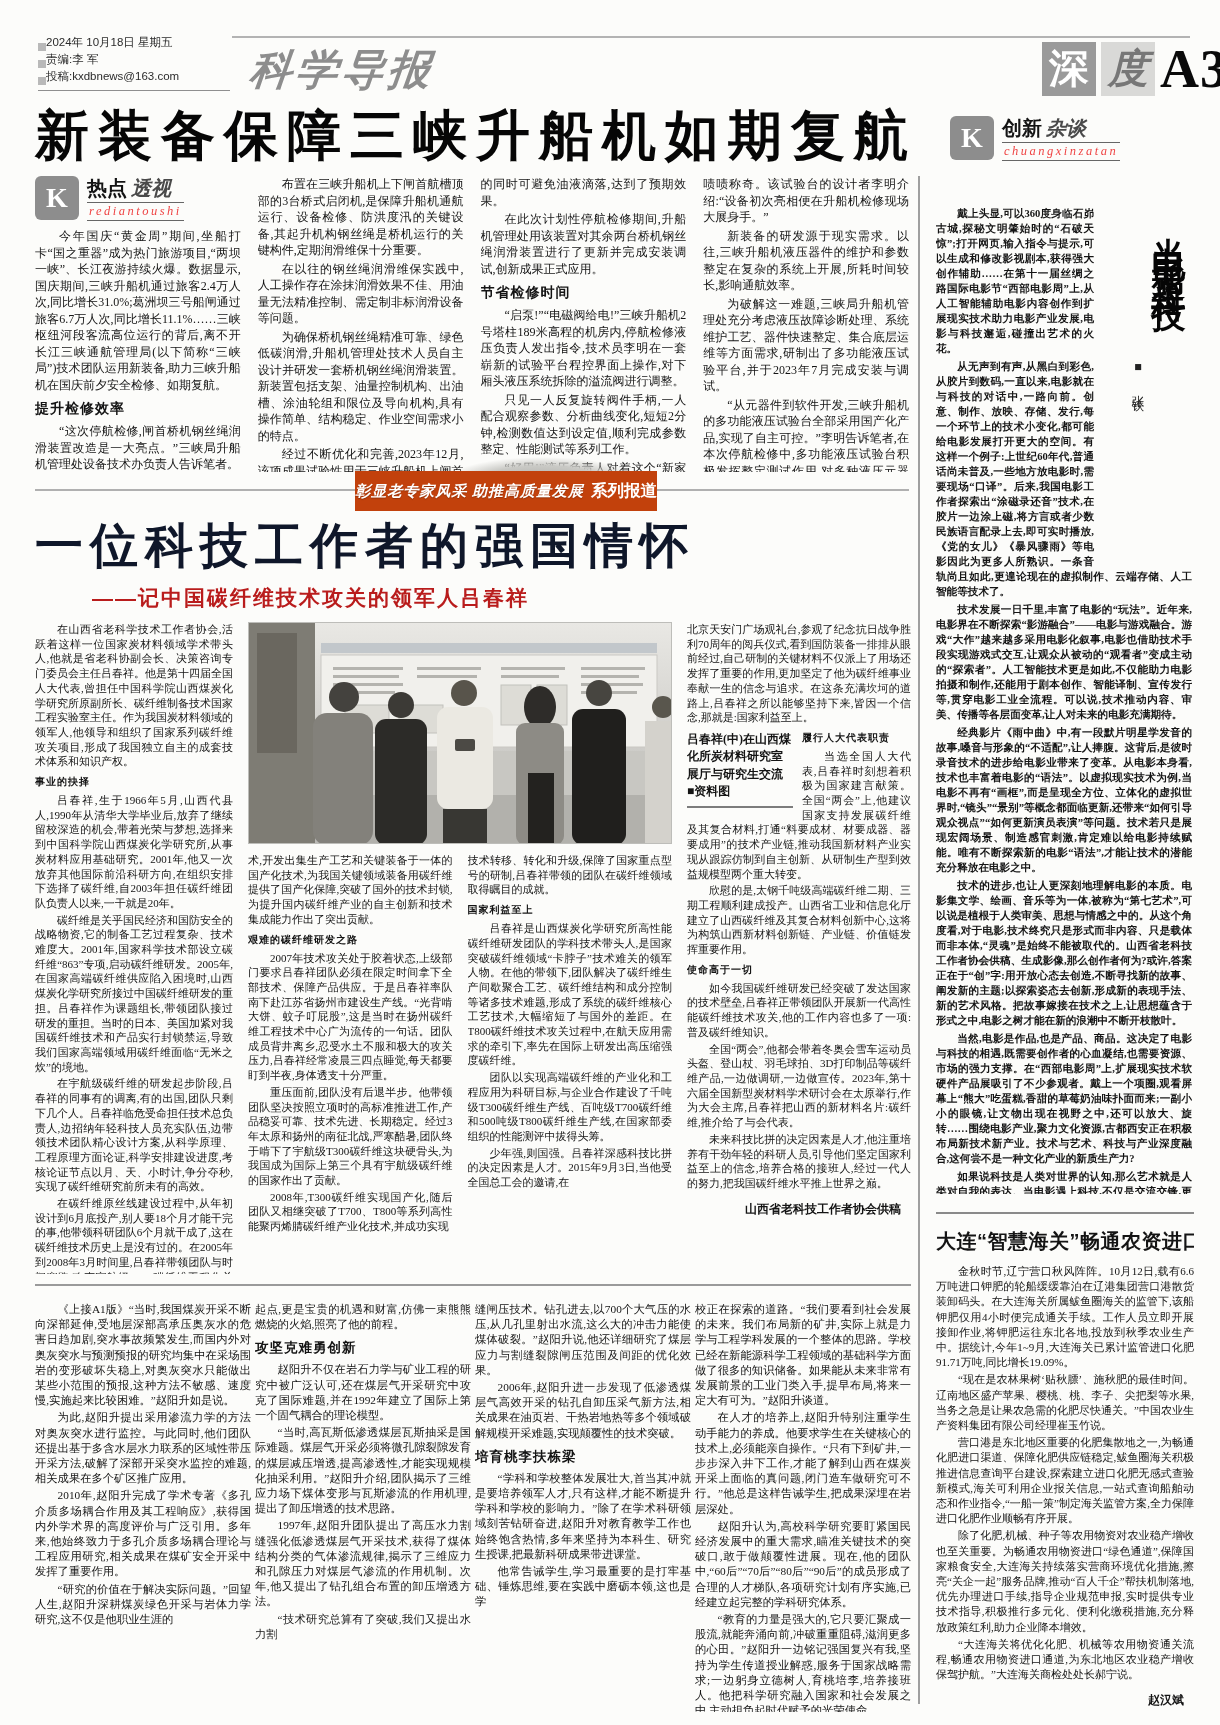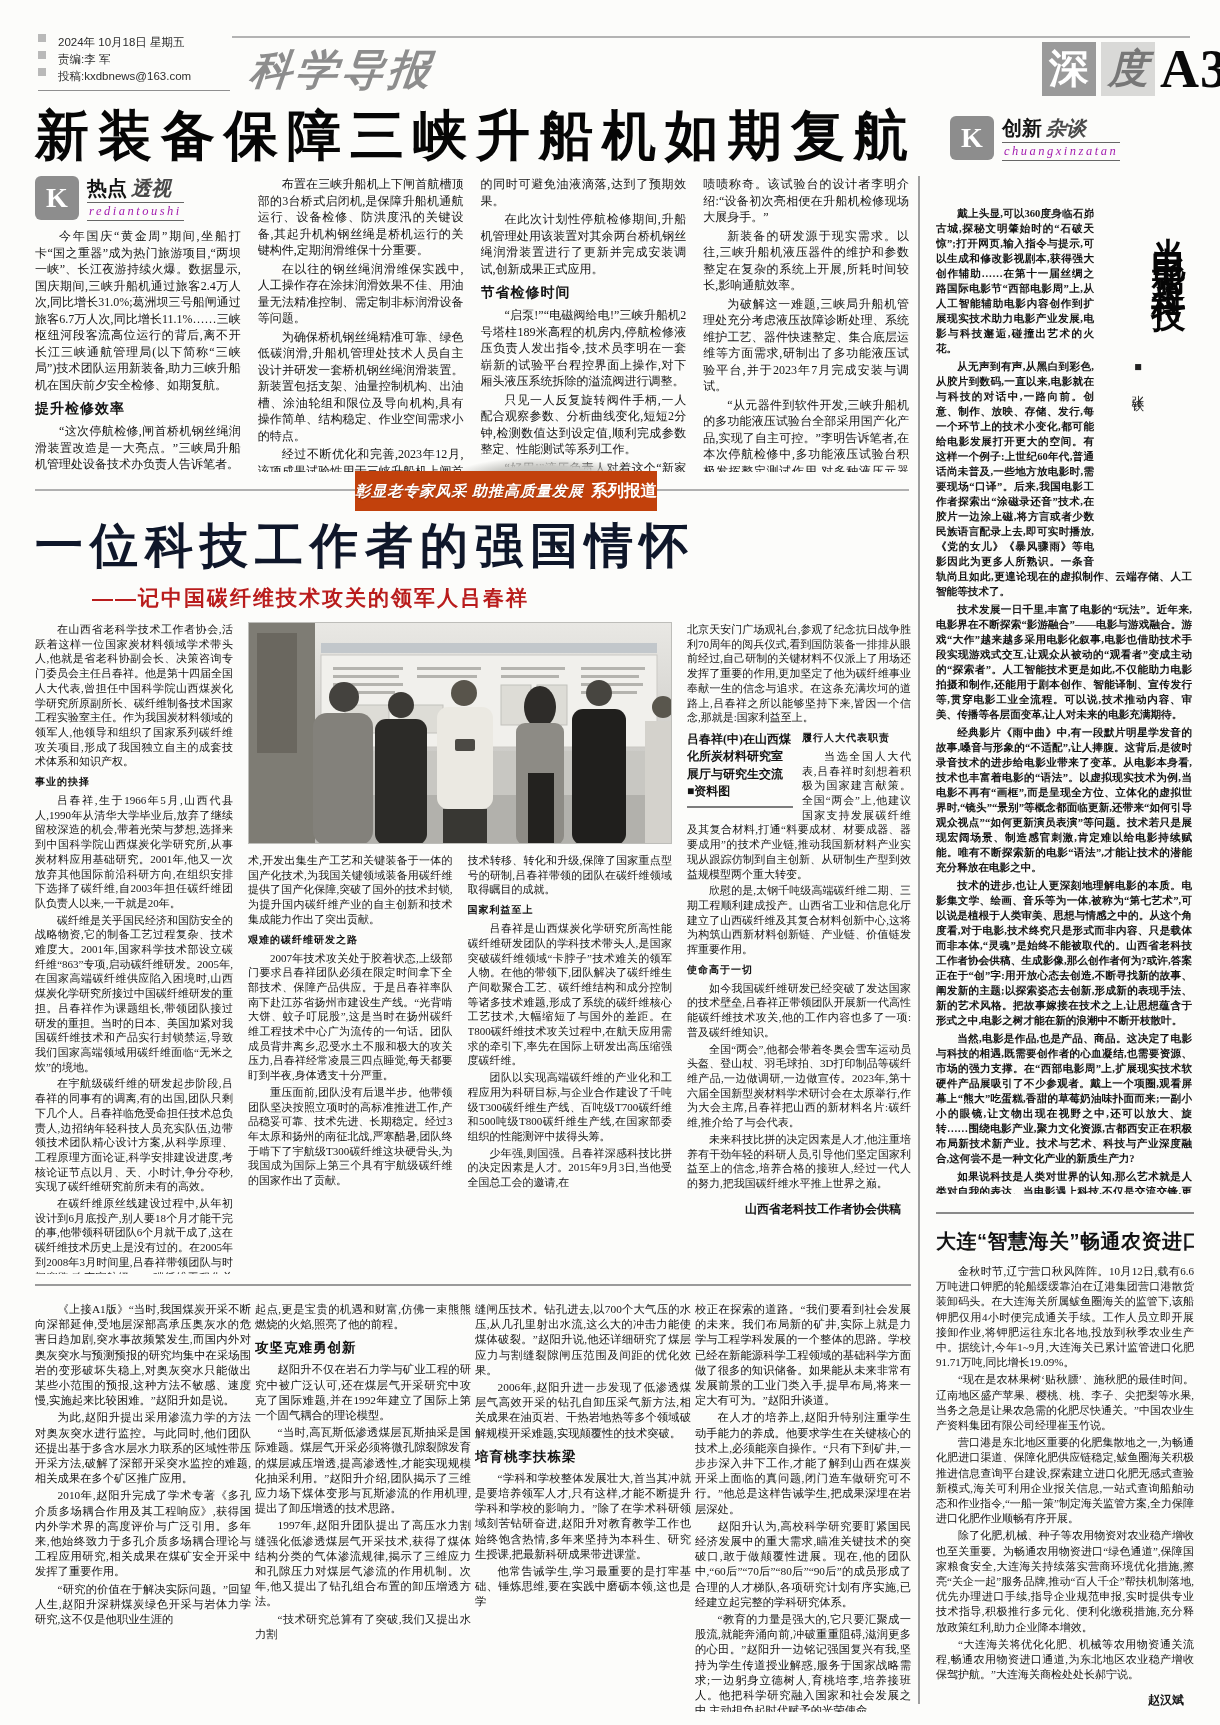--- a/index.html
+++ b/index.html
@@ -4,39 +4,39 @@
 <style>
   *{box-sizing:border-box;margin:0;padding:0}
   html,body{background:#e9e9e6}
   body{width:1220px;height:1725px;position:relative;margin:0 auto;
        background:#fcfcfa;color:#141414;
        font-family:"Liberation Serif","DejaVu Serif",serif;}
   .abs{position:absolute}
   
   #header-meta{left:38px;top:34px;width:192px;font-family:"Liberation Sans","DejaVu Sans",sans-serif;
      font-size:11.5px;line-height:17px;color:#2b2b2b;border-bottom:1.5px solid #8f8f8f;padding-bottom:5px}
-  .meta-row{display:flex;align-items:flex-start;gap:12px;white-space:nowrap}
+  .meta-row{display:flex;align-items:flex-end;gap:0;white-space:nowrap}
   .bullet{width:8px;height:8px;background:#b9b9b9;display:inline-block;flex:0 0 auto}
   #top-rule{left:232px;top:36px;width:958px;height:2px;background:#b3b3b3}
   #masthead{left:250px;top:42px;font-size:42px;font-weight:900;font-style:italic;
      color:#8d8d8d;transform:skewX(-6deg);letter-spacing:4px}
   #page-badge{left:1042px;top:38px;display:flex;align-items:center;gap:5px}
   .depth-box{width:54px;height:54px;text-align:center;line-height:54px;font-size:40px;font-weight:900}
   .depth-1{background:#9a9a9a;color:#fff}
   .depth-2{background:#d9d9d7;color:#777;font-style:italic}
   #page-no{font-size:54px;font-weight:900;color:#0a0a0a;letter-spacing:1px}
   
   .cbadge{display:flex;align-items:flex-start;gap:8px;margin-bottom:7px}
   .k-box{width:44px;height:44px;background:#8d8d8d;border-radius:6px;color:#fff;
      font-size:28px;font-weight:900;text-align:center;line-height:44px;flex:0 0 auto}
   .cb-right{display:flex;flex-direction:column}
   .cb-names{font-size:20px;line-height:24px;white-space:nowrap}
   .cb-n1{font-family:"Liberation Sans","DejaVu Sans",sans-serif;font-weight:900}
   .cb-n2{font-style:italic;font-weight:700;color:#4a4a4a;margin-left:4px}
-  .cb-pinyin{font-style:italic;font-size:12.5px;letter-spacing:2.5px;color:#a21caf;
+  .cb-pinyin{font-style:italic;font-size:12.5px;letter-spacing:2.5px;color:#ef4444;
      border-top:1px solid #666;border-bottom:1px solid #666;padding:1px 2px;margin-top:2px}
   
   #headline1{left:35px;top:100px;font-family:"Liberation Sans","DejaVu Sans",sans-serif;
      font-size:54px;font-weight:900;letter-spacing:9px;color:#060606;white-space:nowrap}
   #headline2{left:35px;top:514px;font-family:"Liberation Sans","DejaVu Sans",sans-serif;
      font-size:48px;font-weight:900;letter-spacing:7px;color:#0f172a;white-space:nowrap}
   #subtitle2{left:92px;top:584px;font-family:"Liberation Sans","DejaVu Sans",sans-serif;
      font-size:21px;font-weight:700;letter-spacing:2px;color:#b91c1c}
   
   .para{font-size:12px;line-height:16.5px;text-align:justify;text-indent:2em;margin-bottom:2px}
@@ -233,20 +233,21 @@
           <rect x="396" y="98" width="28" height="124" fill="#d4d2cc"></rect>
         </g>
       </svg>
     </div>
     <div class="twocol">
       <div class="col">
           <p class="para cont">术,开发出集生产工艺和关键装备于一体的国产化技术,为我国关键领域装备用碳纤维提供了国产化保障,突破了国外的技术封锁,为提升国内碳纤维产业的自主创新和技术集成能力作出了突出贡献。</p>
           <h4 class="subhead">艰难的碳纤维研发之路</h4>
           <p class="para">2007年技术攻关处于胶着状态,上级部门要求吕春祥团队必须在限定时间拿下全部技术、保障产品供应。于是吕春祥率队南下赴江苏省扬州市建设生产线。“光背啃大饼、蚊子叮屁股”,这是当时在扬州碳纤维工程技术中心广为流传的一句话。团队成员背井离乡,忍受水土不服和极大的攻关压力,吕春祥经常凌晨三四点睡觉,每天都要盯到半夜,身体透支十分严重。</p>
           <p class="para">重压面前,团队没有后退半步。他带领团队坚决按照立项时的高标准推进工作,产品稳妥可靠、技术先进、长期稳定。经过3年太原和扬州的南征北战,严寒酷暑,团队终于啃下了宇航级T300碳纤维这块硬骨头,为我国成为国际上第三个具有宇航级碳纤维的国家作出了贡献。</p>
+          <p class="para">2008年,T300碳纤维实现国产化,随后团队又相继突破了T700、T800等系列高性能聚丙烯腈碳纤维产业化技术,并成功实现</p>
         </div>
       <div class="col">
           <p class="para cont">技术转移、转化和升级,保障了国家重点型号的研制,吕春祥带领的团队在碳纤维领域取得瞩目的成就。</p>
           <h4 class="subhead">国家利益至上</h4>
           <p class="para">吕春祥是山西煤炭化学研究所高性能碳纤维研发团队的学科技术带头人,是国家突破碳纤维领域“卡脖子”技术难关的领军人物。在他的带领下,团队解决了碳纤维生产间歇聚合工艺、碳纤维结构和成分控制等诸多技术难题,形成了系统的碳纤维核心工艺技术,大幅缩短了与国外的差距。在T800碳纤维技术攻关过程中,在航天应用需求的牵引下,率先在国际上研发出高压缩强度碳纤维。</p>
           <p class="para">团队以实现高端碳纤维的产业化和工程应用为科研目标,与企业合作建设了千吨级T300碳纤维生产线、百吨级T700碳纤维和500吨级T800碳纤维生产线,在国家部委组织的性能测评中拔得头筹。</p>
           <p class="para">少年强,则国强。吕春祥深感科技比拼的决定因素是人才。2015年9月3日,当他受全国总工会的邀请,在</p>
         </div>
     </div>
   </div>

